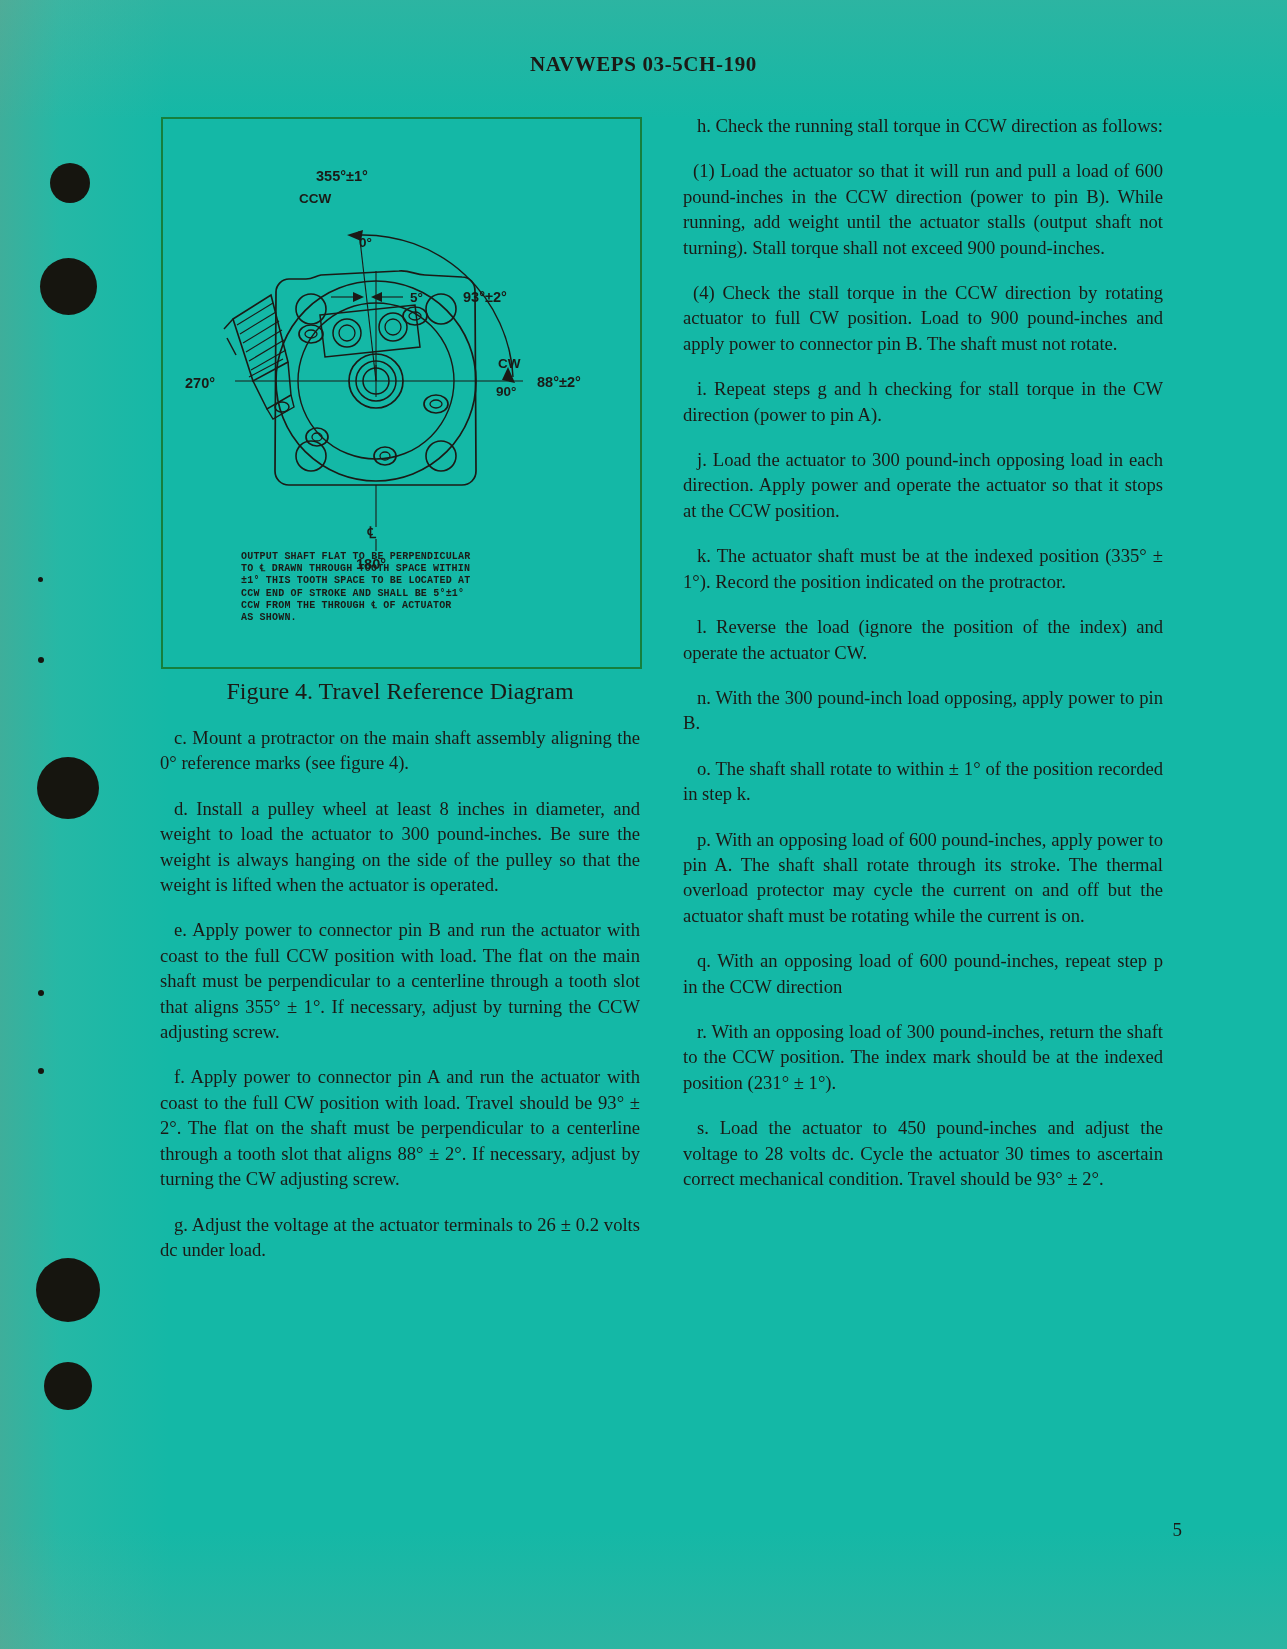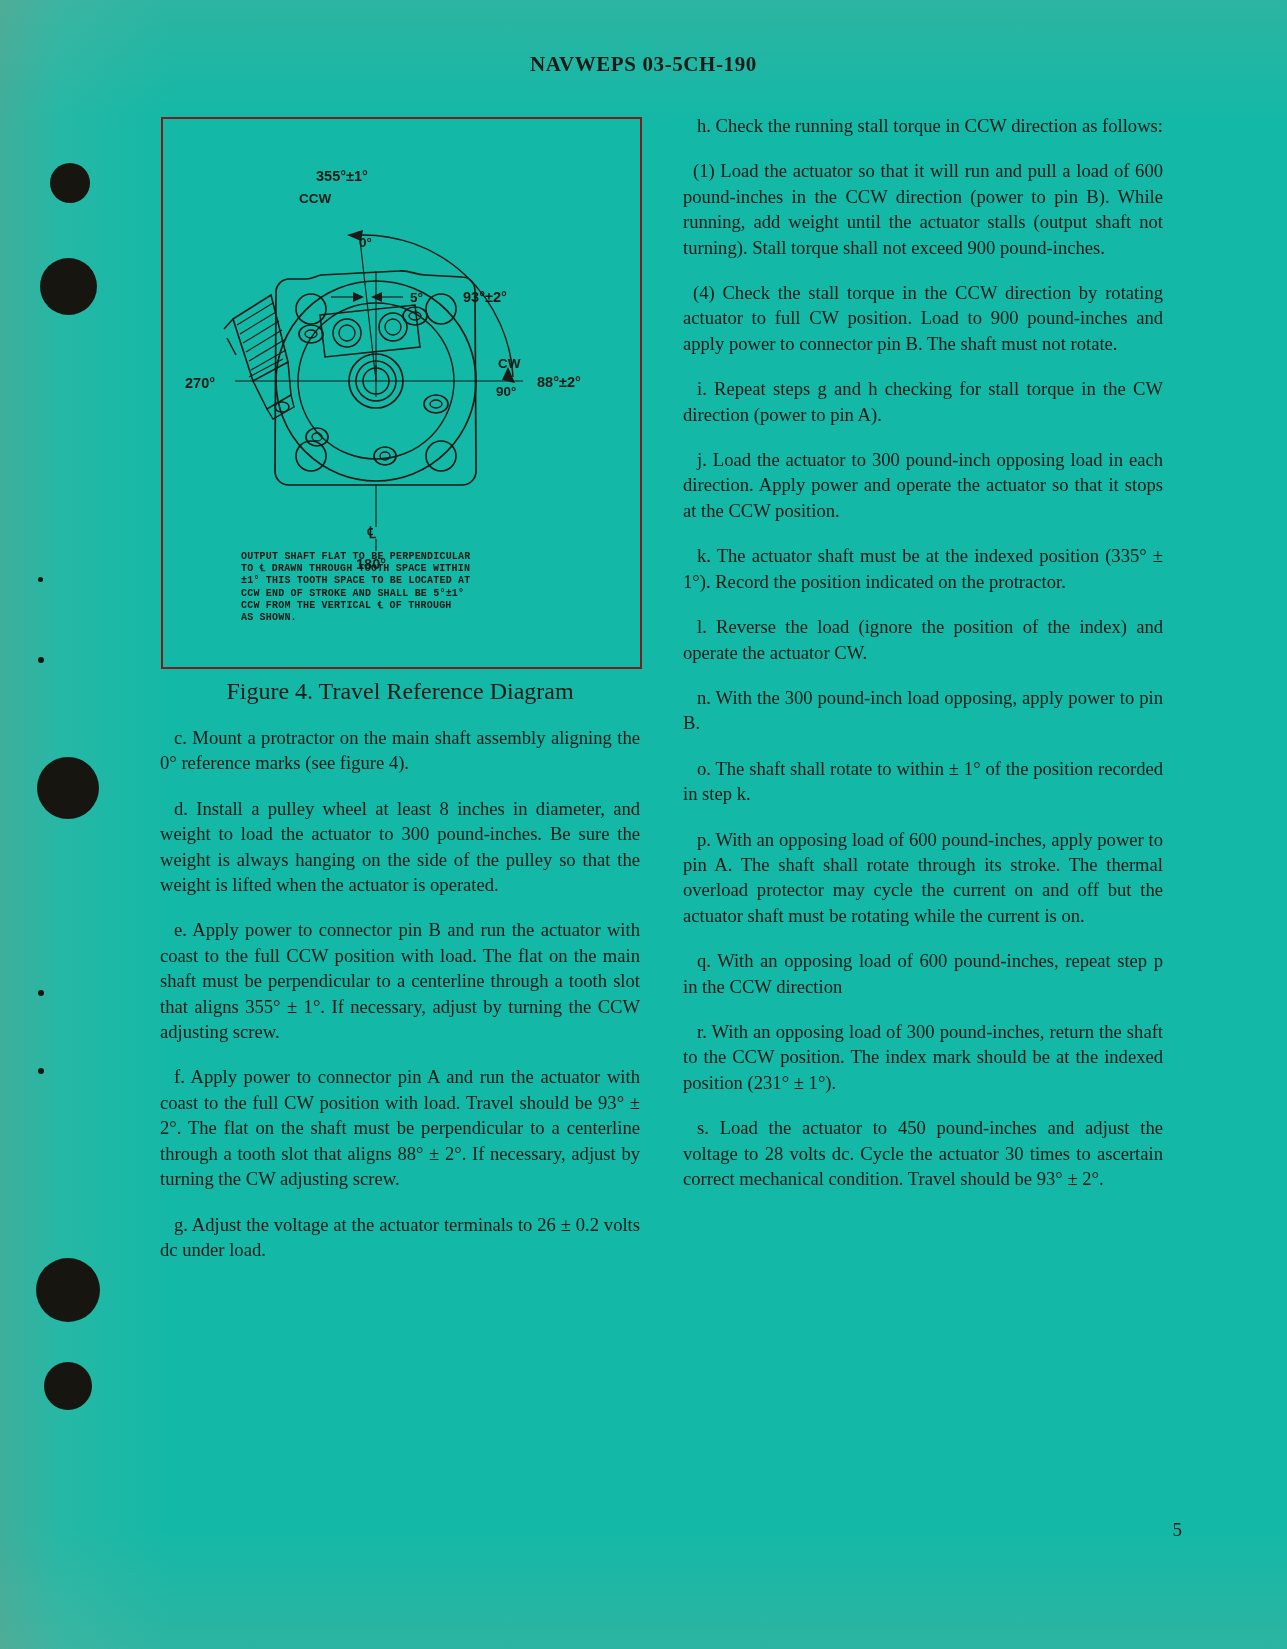--- a/index.html
+++ b/index.html
@@ -54,21 +54,21 @@
     margin: 0 0 20px 0;
     text-indent: 14px;
   }
   .col p.sub { text-indent: 10px; }
   .figbox {
     position: absolute;
     left: 161px;
     top: 117px;
     width: 477px;
     height: 548px;
-    border: 2px solid #7f1d1d;
+    border: 2px solid #15803d;
     background: transparent;
   }
   .figcaption {
     position: absolute;
     left: 160px;
     top: 678px;
     width: 480px;
     text-align: center;
     font-size: 24px;
   }
@@ -203,21 +203,21 @@
       <text x="22" y="269" font-size="14.5">270°</text>
       <text x="204" y="419" font-size="16">℄</text>
       <text x="193" y="450" font-size="14.5">180°</text>
     </svg>
 
     <div class="fignote">
       <div>OUTPUT SHAFT FLAT TO BE PERPENDICULAR</div>
       <div>TO ℄ DRAWN THROUGH TOOTH SPACE WITHIN</div>
       <div>±1°  THIS TOOTH SPACE TO BE LOCATED AT</div>
       <div>CCW END OF STROKE AND SHALL BE 5°±1°</div>
-      <div>CCW FROM THE VERTICAL ℄ OF THROUGH</div>
+      <div>CCW FROM THE THROUGH ℄ OF ACTUATOR</div>
       <div>AS SHOWN.</div>
     </div>
   </div>
 
   <div class="figcaption">Figure 4.   Travel Reference Diagram</div>
 
   <div class="col col-left">
     <p>c.  Mount a protractor on the main shaft assembly aligning the 0° reference marks (see figure 4).</p>
     <p>d.  Install a pulley wheel at least 8 inches in diameter, and weight to load the actuator to 300 pound-inches.  Be sure the weight is always hanging on the side of the pulley so that the weight is lifted when the actuator is operated.</p>
     <p>e.  Apply power to connector pin B and run the actuator with coast to the full CCW position with load.  The flat on the main shaft must be perpendicular to a centerline through a tooth slot that aligns 355° ± 1°.  If necessary, adjust by turning the CCW adjusting screw.</p>

